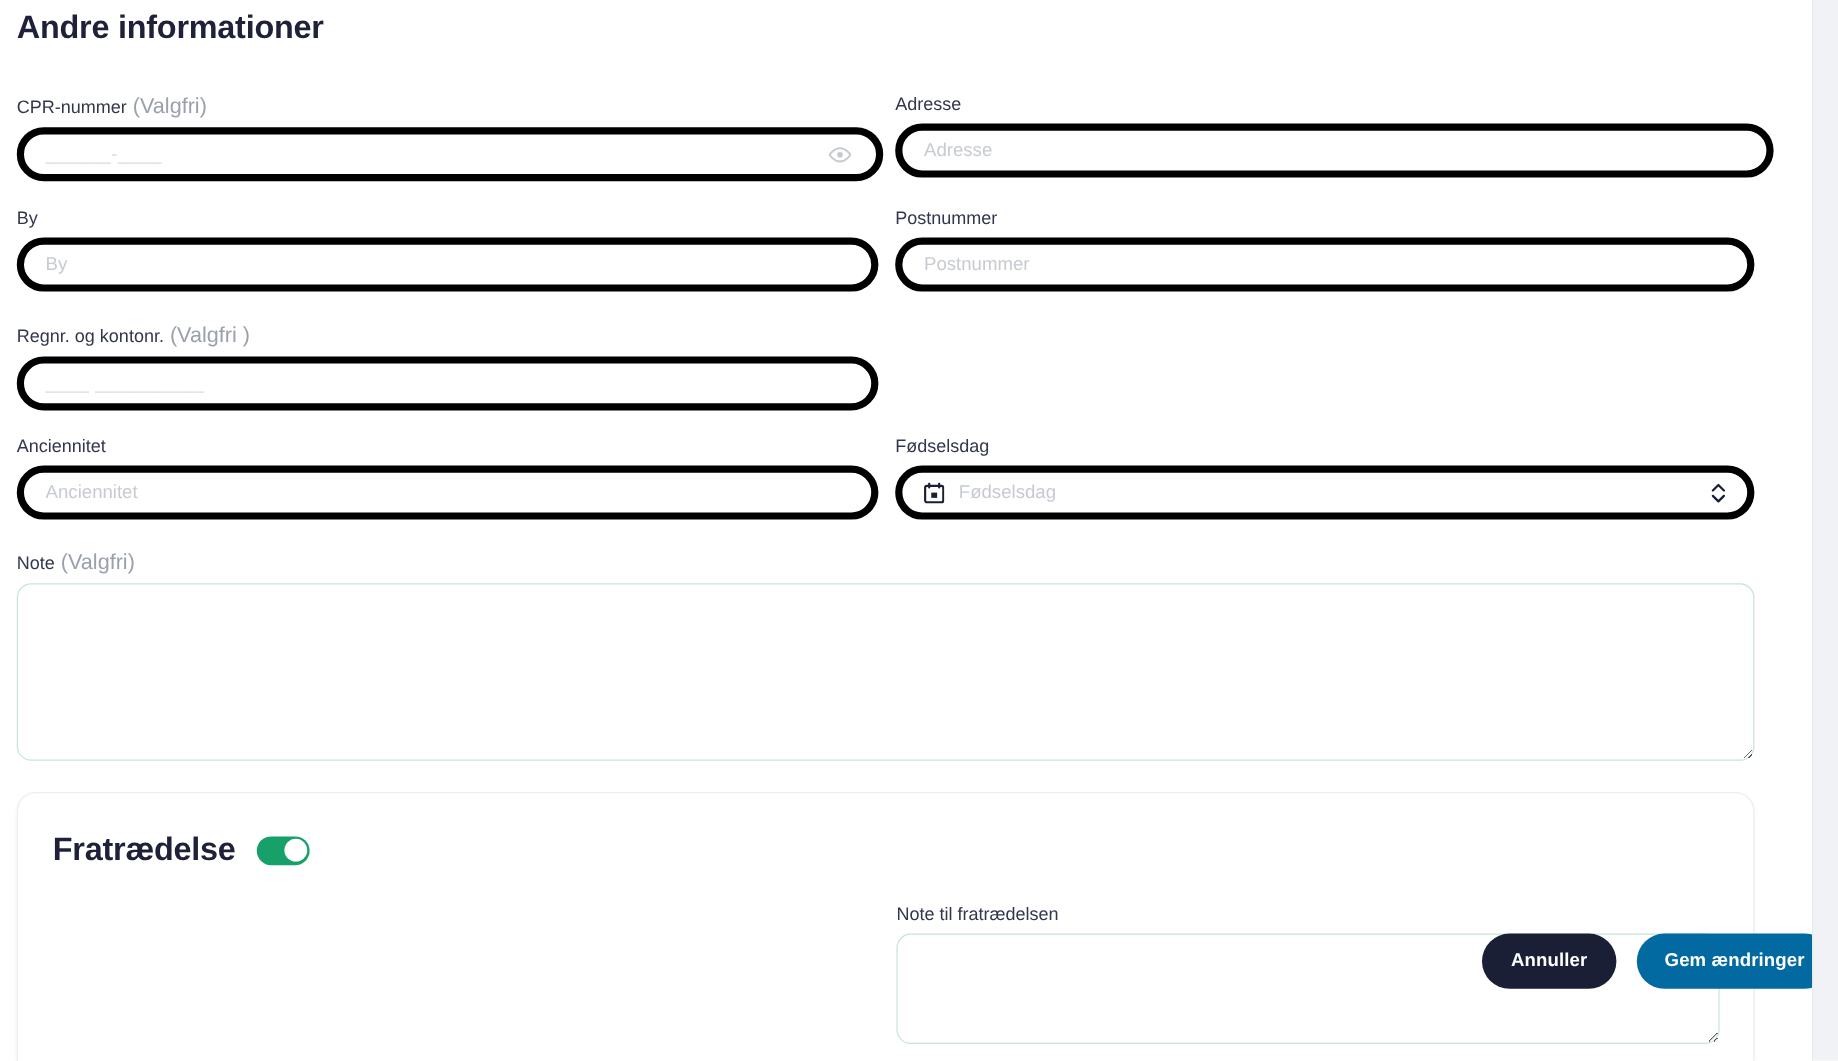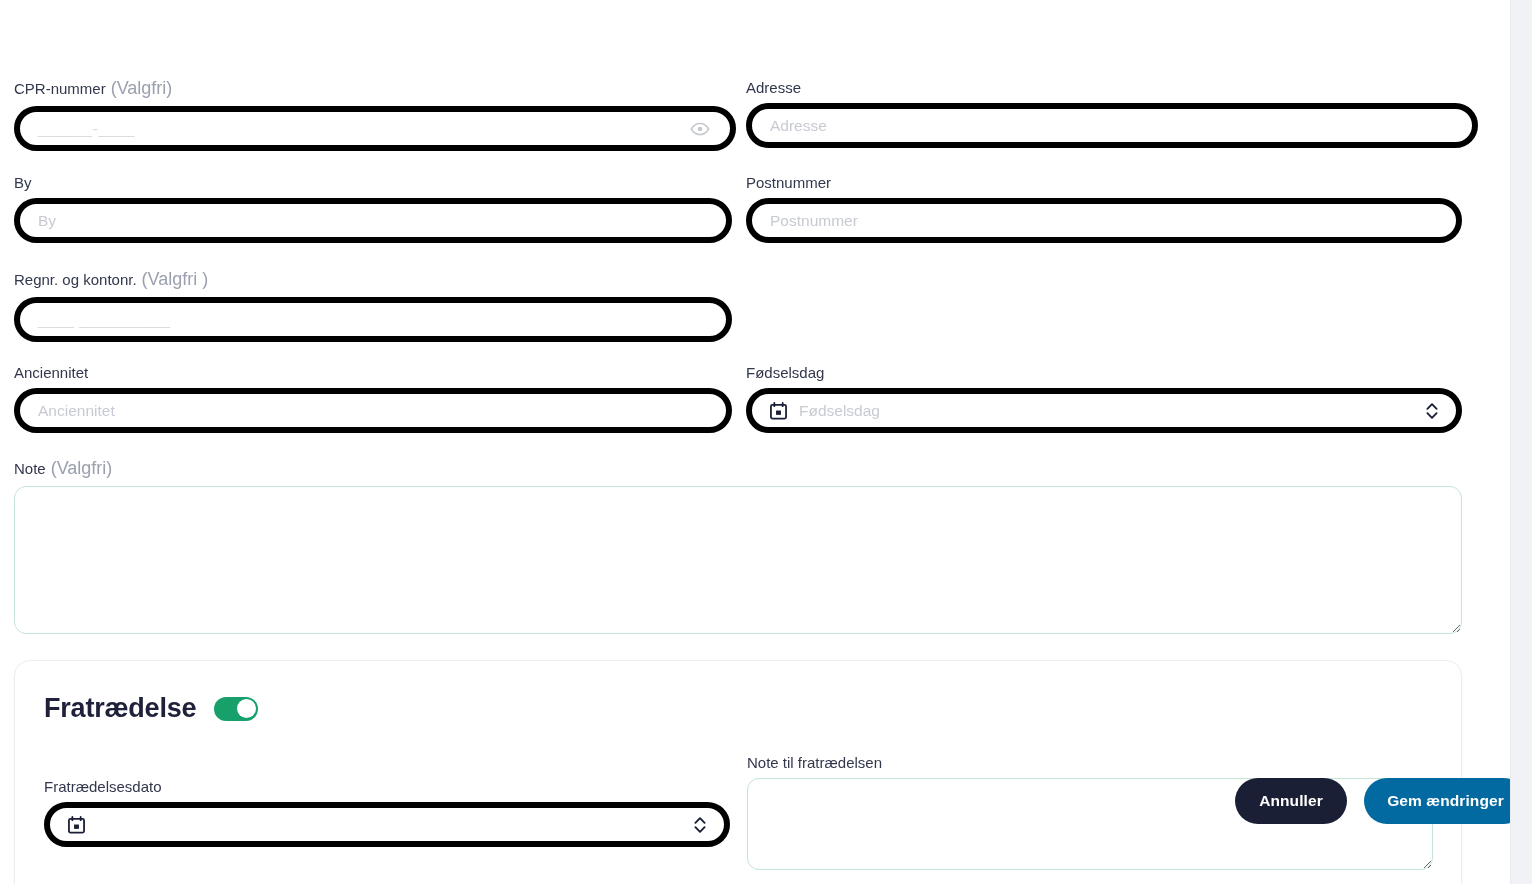--- a/index.html
+++ b/index.html
@@ -194,20 +194,21 @@
     background: #0369a1;
   }
 </style>
 </head>
 <body>
 
 <div class="page">
 
   <div class="content">
 
+    <h1 class="section-title">Andre informationer</h1>
 
     <div class="f col-l w-l-cpr" style="top:78px;">
       <label class="field-label"><span>CPR-nummer</span><span class="optional">(Valgfri)</span></label>
       <div class="input-box">
         <span class="ph mask">______-____</span>
         <span class="eye-btn">
           <svg width="20" height="20" viewBox="0 0 24 24" fill="none" stroke="#c5c9cf" stroke-width="1.9" stroke-linecap="round" stroke-linejoin="round" aria-hidden="true">
             <path d="M1.6 12S5.6 5.3 12 5.3 22.4 12 22.4 12 18.4 18.7 12 18.7 1.6 12 1.6 12Z"></path>
             <circle cx="12" cy="12" r="2.8" fill="#c5c9cf" stroke="none"></circle>
           </svg>
@@ -274,35 +275,20 @@
 
     <div class="card">
 
       <div class="card-title-row">
         <h2 class="card-title">Fratrædelse</h2>
         <div class="toggle">
           <span class="knob"></span>
         </div>
       </div>
 
-      <div style="position:absolute; left:29px; top:117px; width:686px;">
-        <label class="field-label">Fratrædelsesdato</label>
-        <div class="input-box">
-          <svg class="cal-icon" viewBox="0 0 18 19" fill="none" aria-hidden="true">
-            <rect x="1" y="3" width="16" height="14.5" rx="1.6" stroke="#1b1f35" stroke-width="1.9"></rect>
-            <path d="M4.6 1v3.4M13.4 1v3.4" stroke="#1b1f35" stroke-width="1.9" stroke-linecap="round"></path>
-            <rect x="6.4" y="9" width="5.2" height="4.6" fill="#1b1f35"></rect>
-          </svg>
-          <span class="ph"></span>
-          <svg class="spin-icon" viewBox="0 0 14 20" fill="none" aria-hidden="true">
-            <path d="M2.4 7.8 7 3.2l4.6 4.6" stroke="#1b1f35" stroke-width="1.9" stroke-linecap="round" stroke-linejoin="round"></path>
-            <path d="M2.4 12.2 7 16.8l4.6-4.6" stroke="#1b1f35" stroke-width="1.9" stroke-linecap="round" stroke-linejoin="round"></path>
-          </svg>
-        </div>
-      </div>
 
       <div style="position:absolute; left:732px; top:93px; width:686px;">
         <label class="field-label">Note til fratrædelsen</label>
         <textarea class="note" style="height: 92px;" placeholder=""></textarea>
       </div>
 
     </div>
 
     <button class="btn btn-cancel">Annuller</button>
     <button class="btn btn-save">Gem ændringer</button>

